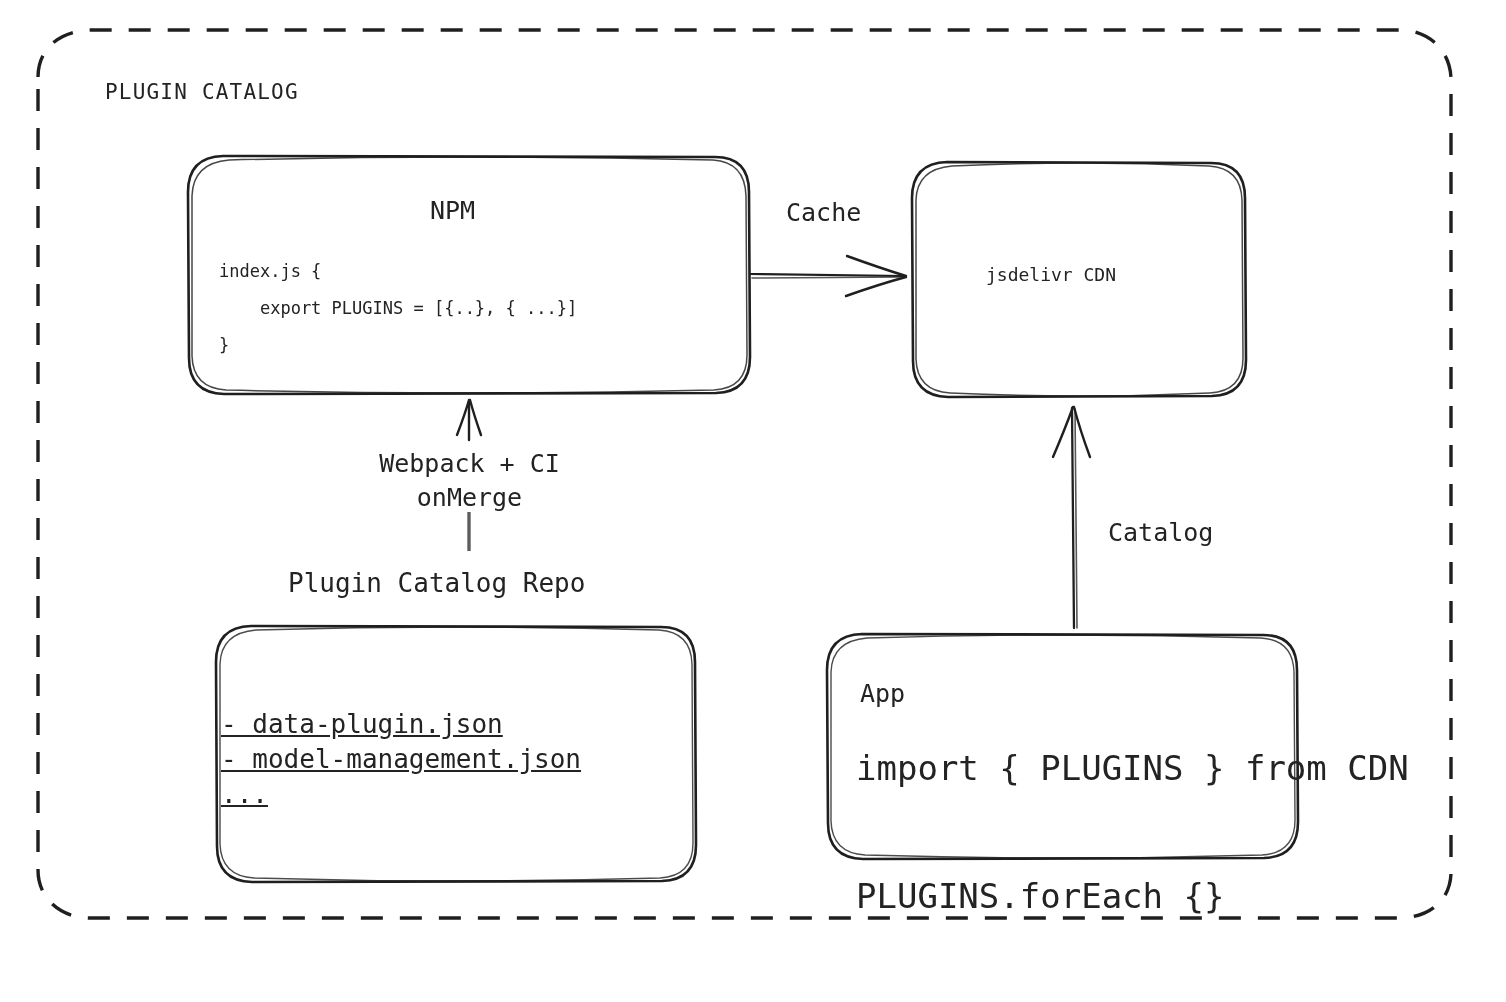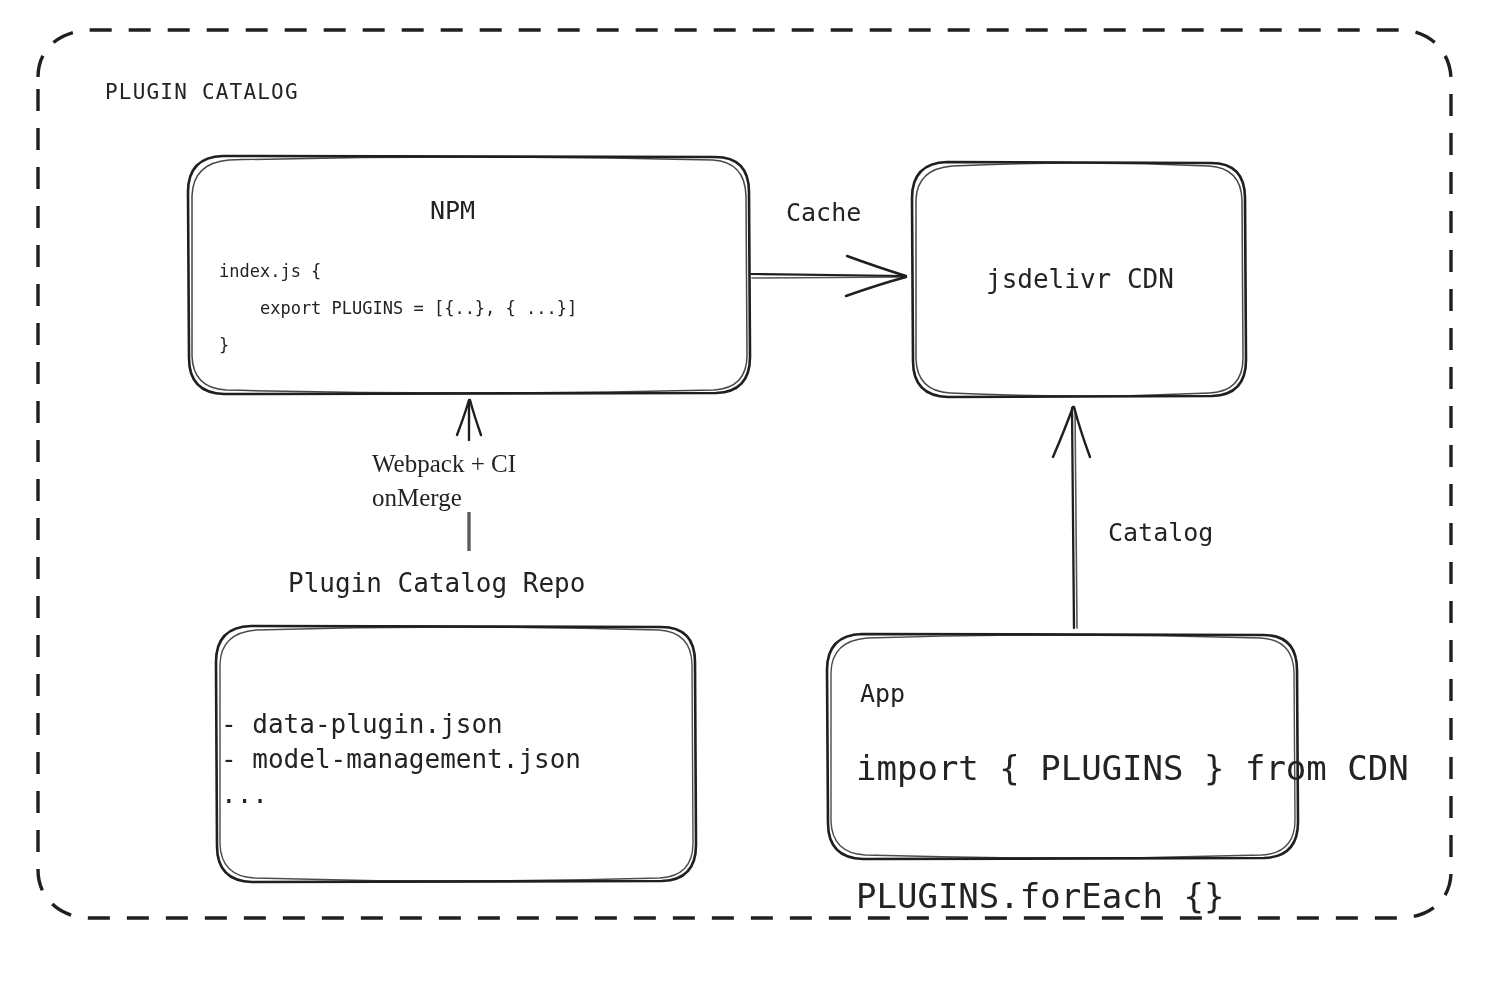--- a/index.html
+++ b/index.html
@@ -50,54 +50,55 @@
     left: 219px;
     top: 253px;
     font-size: 17px;
     line-height: 37px;
   }
 
   
   #cdn-title {
     left: 986px;
     top: 264px;
-    font-size: 26px;
+    font-size: 18px;
   }
 
   
   #cache-label {
     left: 786px;
     top: 198px;
     font-size: 25px;
     text-align: center;
   }
 
   
   #webpack-label {
     left: 372px;
     top: 447px;
     font-size: 25px;
     line-height: 34px;
+    text-align: center;
     width: 195px;
-    font-family: Liberation Serif, serif;
   }
 
   
   #repo-heading {
     left: 288px;
     top: 568px;
     font-size: 26px;
   }
 
   
   #repo-list {
     left: 221px;
     top: 707px;
     font-size: 26px;
     line-height: 35px;
+    text-decoration: underline;
   }
 
   
   #app-title {
     left: 860px;
     top: 679px;
     font-size: 25px;
   }
   #app-code {
     left: 856px;

